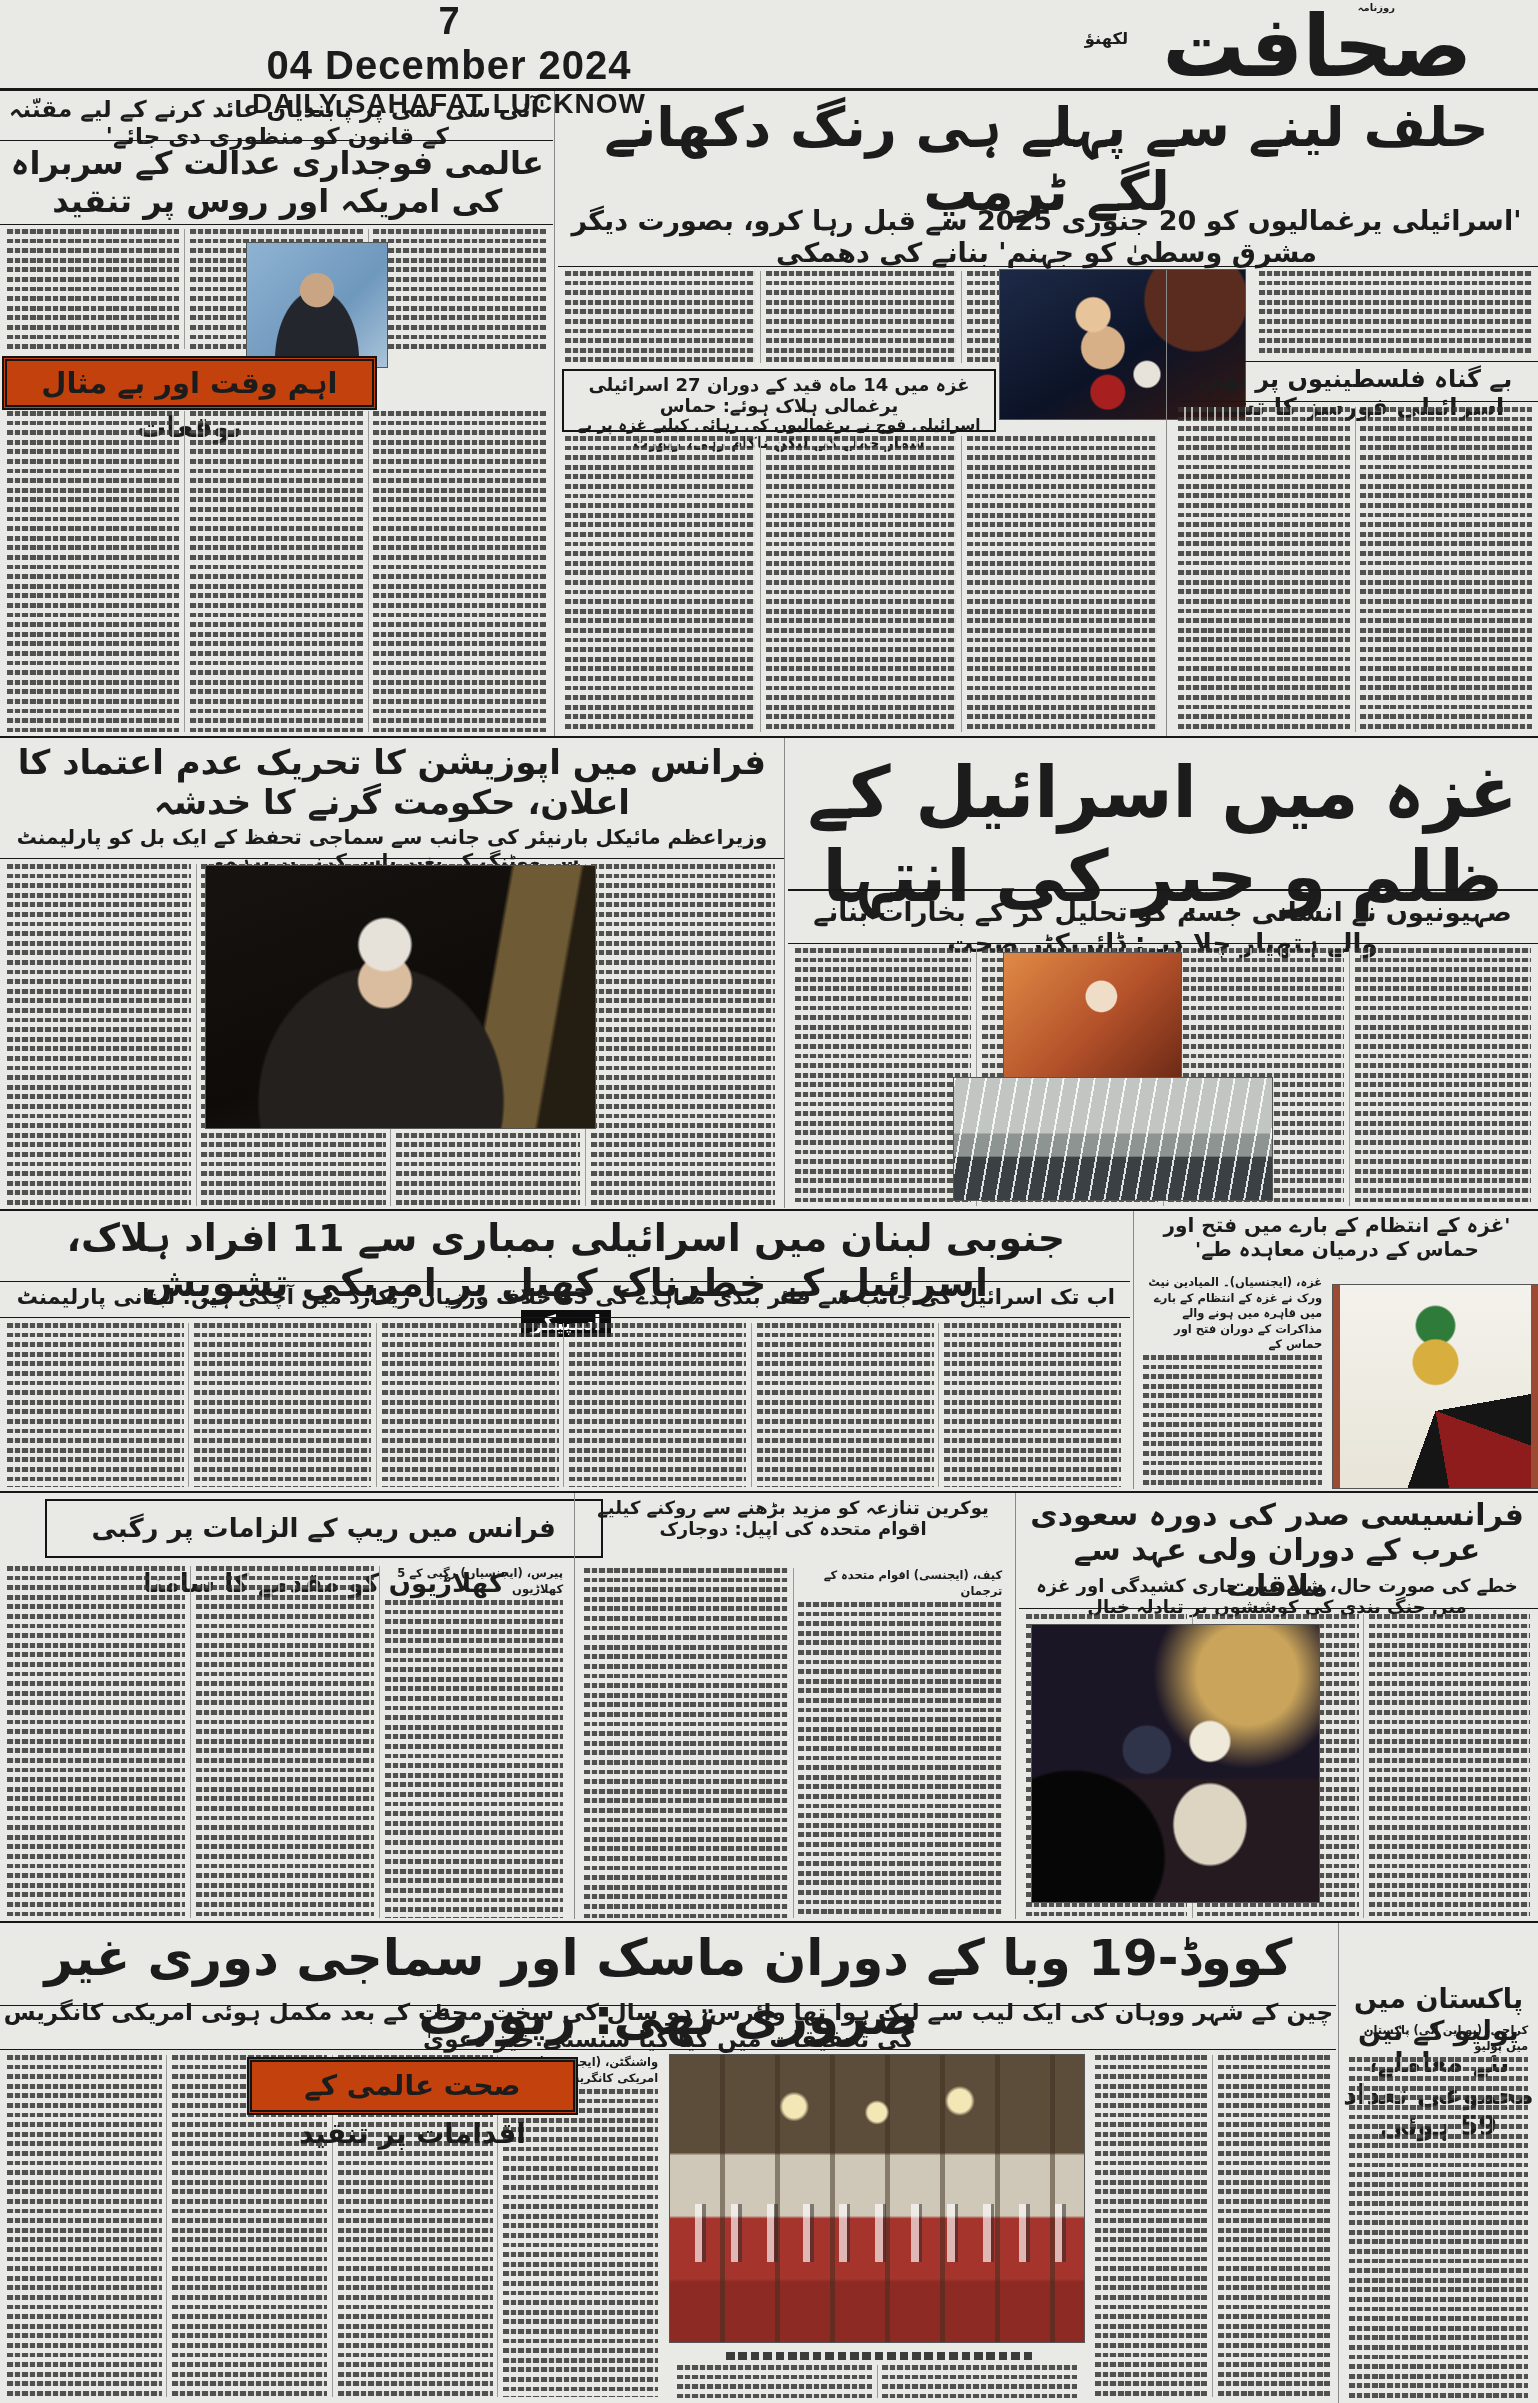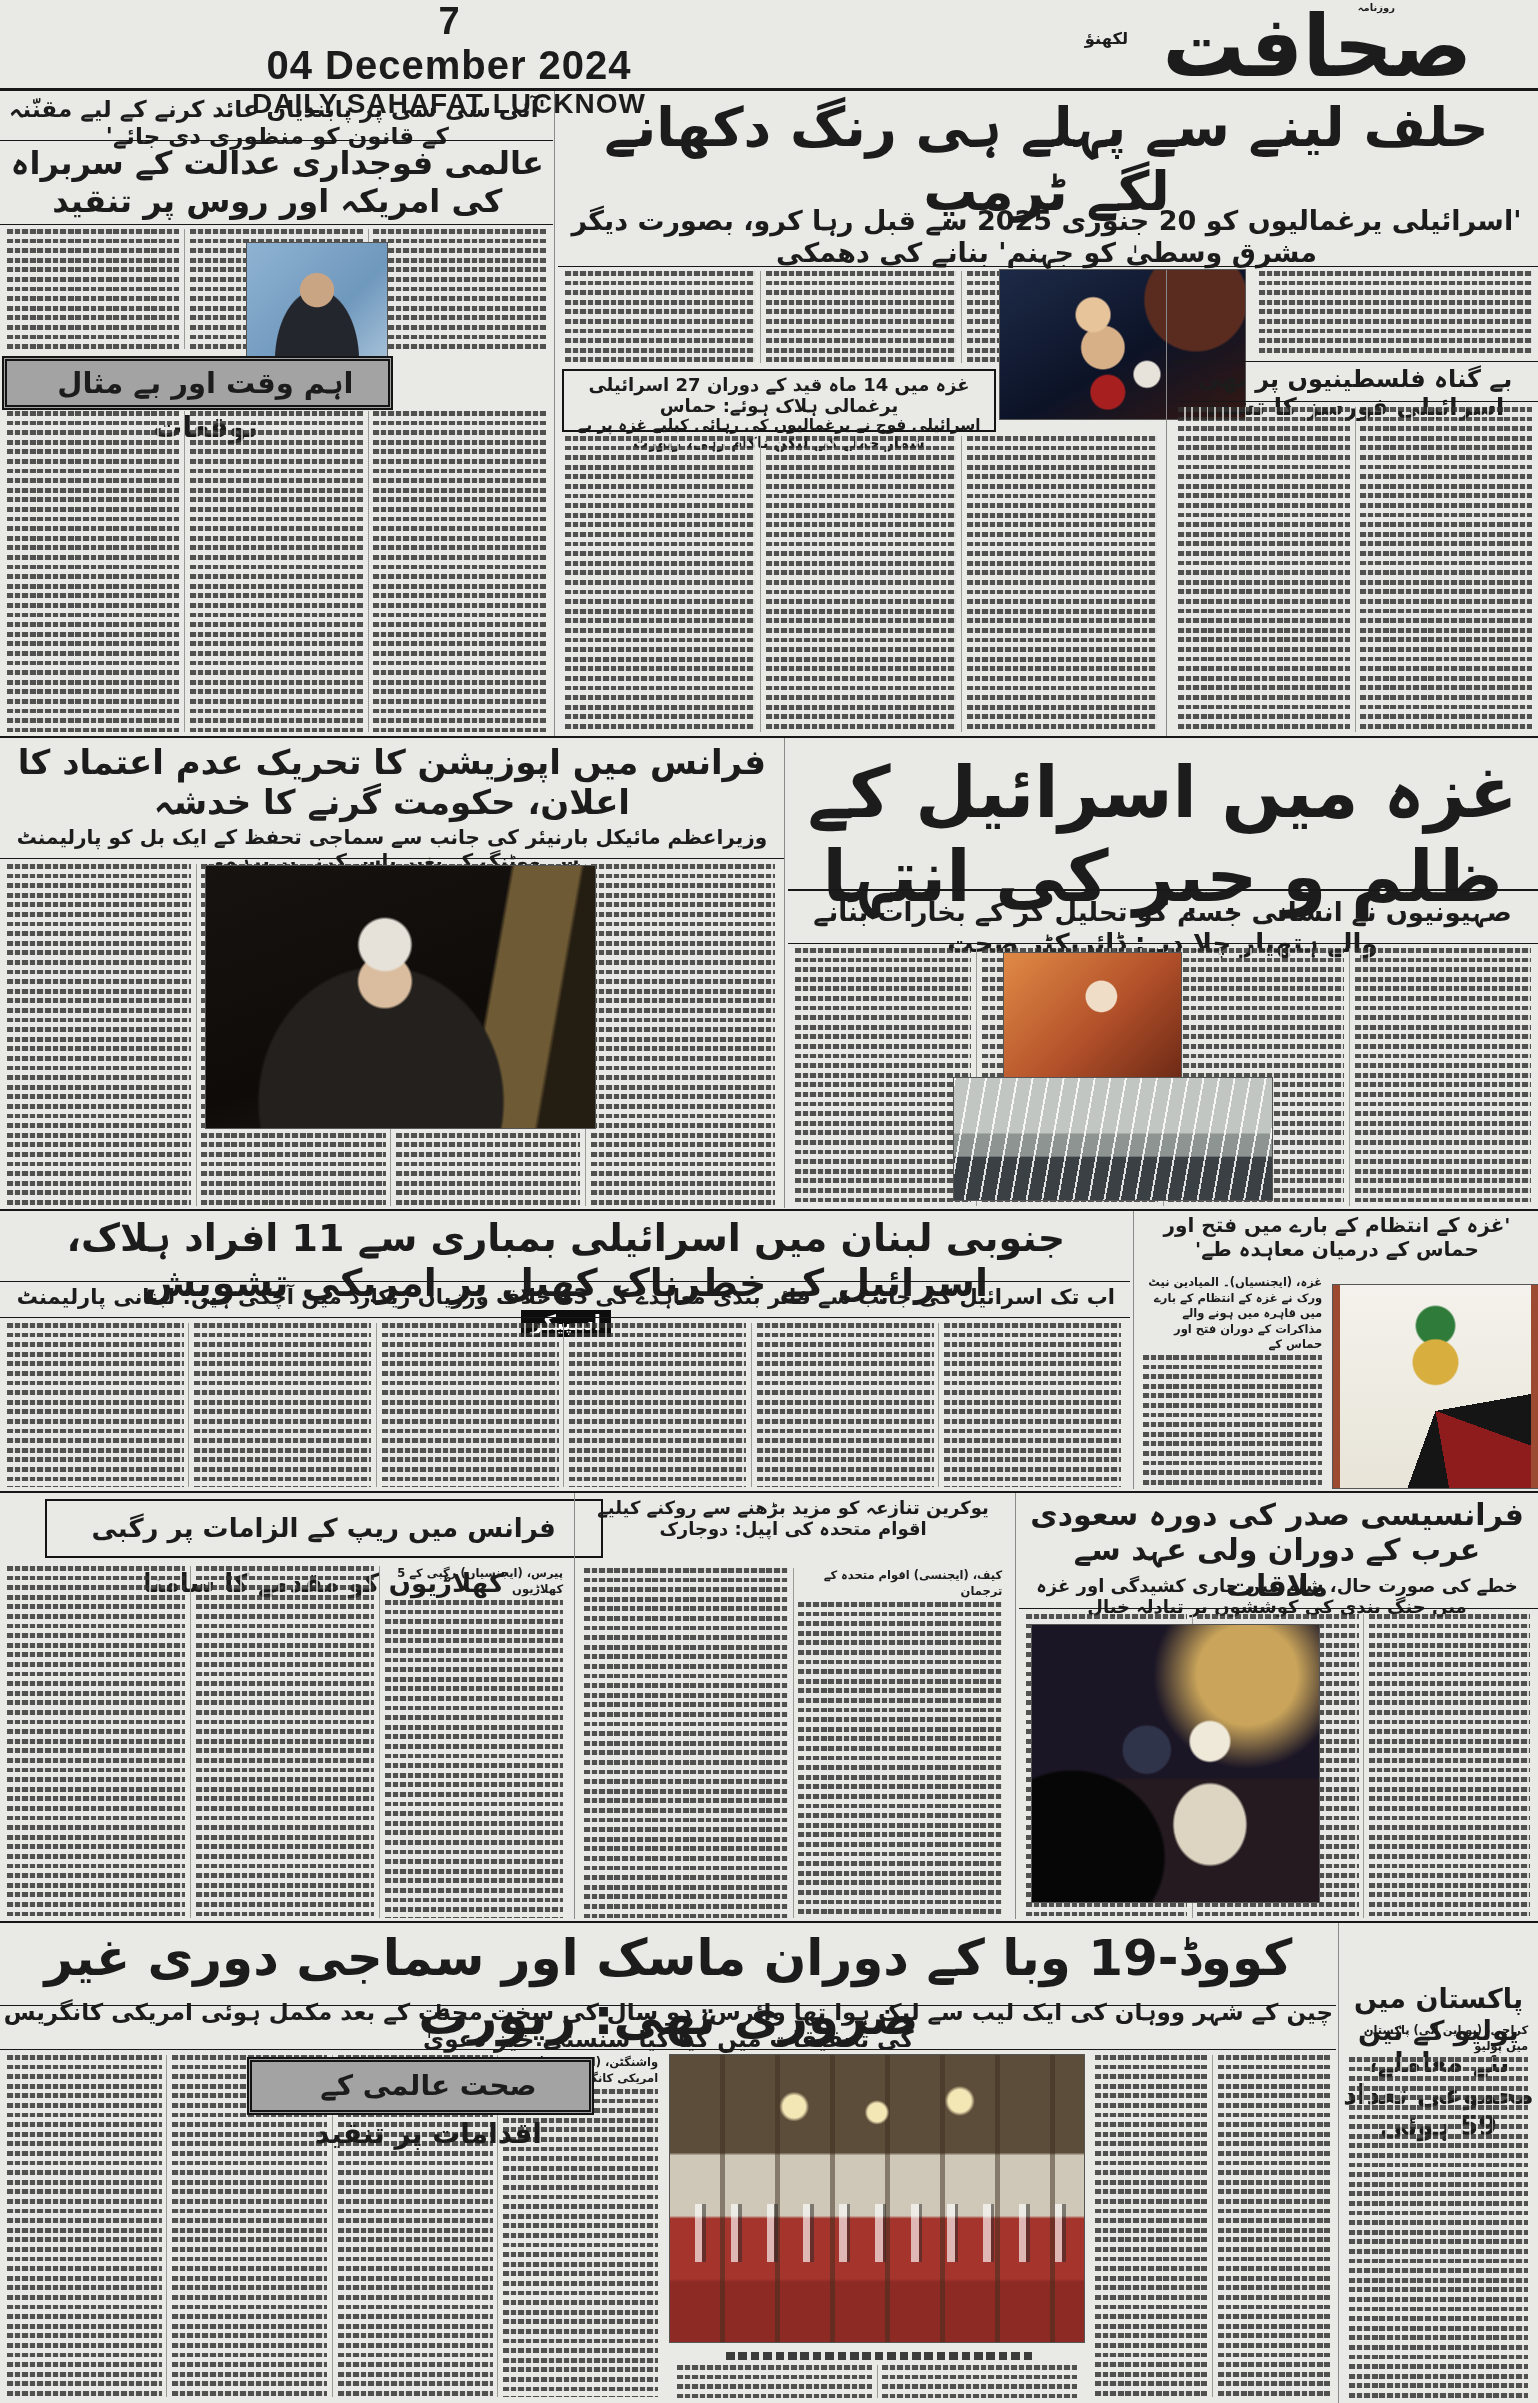--- a/index.html
+++ b/index.html
@@ -16,21 +16,21 @@
         repeating-linear-gradient(180deg, #30302e 0 4.8px, rgba(0,0,0,0) 4.8px 9.6px);
        opacity:.82;}
   .cols{position:absolute;display:flex;flex-direction:row-reverse;}
   .col{flex:1;display:flex;flex-direction:column;border-left:1px solid #9a9a97;padding:0 4.8px;}
   .col:first-child{border-left:1px solid #9a9a97;}
   .col:last-child{border-left:none;}
   .col .fill{flex:1;}
   .dateline{font-size:11.5px;font-weight:bold;line-height:1.35;margin-bottom:2.9px;text-align:right;}
   .capline{height:8.6px;margin:3.8px auto 0 auto;background:repeating-linear-gradient(90deg,#3c3c3a 0 8.6px,transparent 8.6px 12.4px);}
   .boxed{border:2.9px solid #141414;background:#e9e9e6;}
-  .dblbox{border:5.7px double #141414;background:#a3a3a3;padding-left:16px;}
+  .dblbox{border:5.7px double #141414;background:#c2410c;}
   .tag-black{display:inline-block;background:#0d0d0d;color:#fafafa;padding:1px 9.6px;font-weight:bold;}
   
   .photo{position:absolute;box-shadow:0 0 0 1px #555;}
   .ph-trump{background:
      radial-gradient(circle at 38% 30%, #e8c49a 0 9%, rgba(0,0,0,0) 10%),
      radial-gradient(circle at 42% 52%, #d8b088 0 13%, rgba(0,0,0,0) 14%),
      radial-gradient(circle at 44% 82%, #a81f1f 0 9%, rgba(0,0,0,0) 10%),
      radial-gradient(circle at 60% 70%, #e7e3da 0 7%, rgba(0,0,0,0) 8%),
      radial-gradient(circle at 80% 20%, #5a2c20 0 22%, rgba(0,0,0,0) 23%),
      linear-gradient(150deg,#1d2a47 0%,#0c1327 55%,#351812 100%);}

